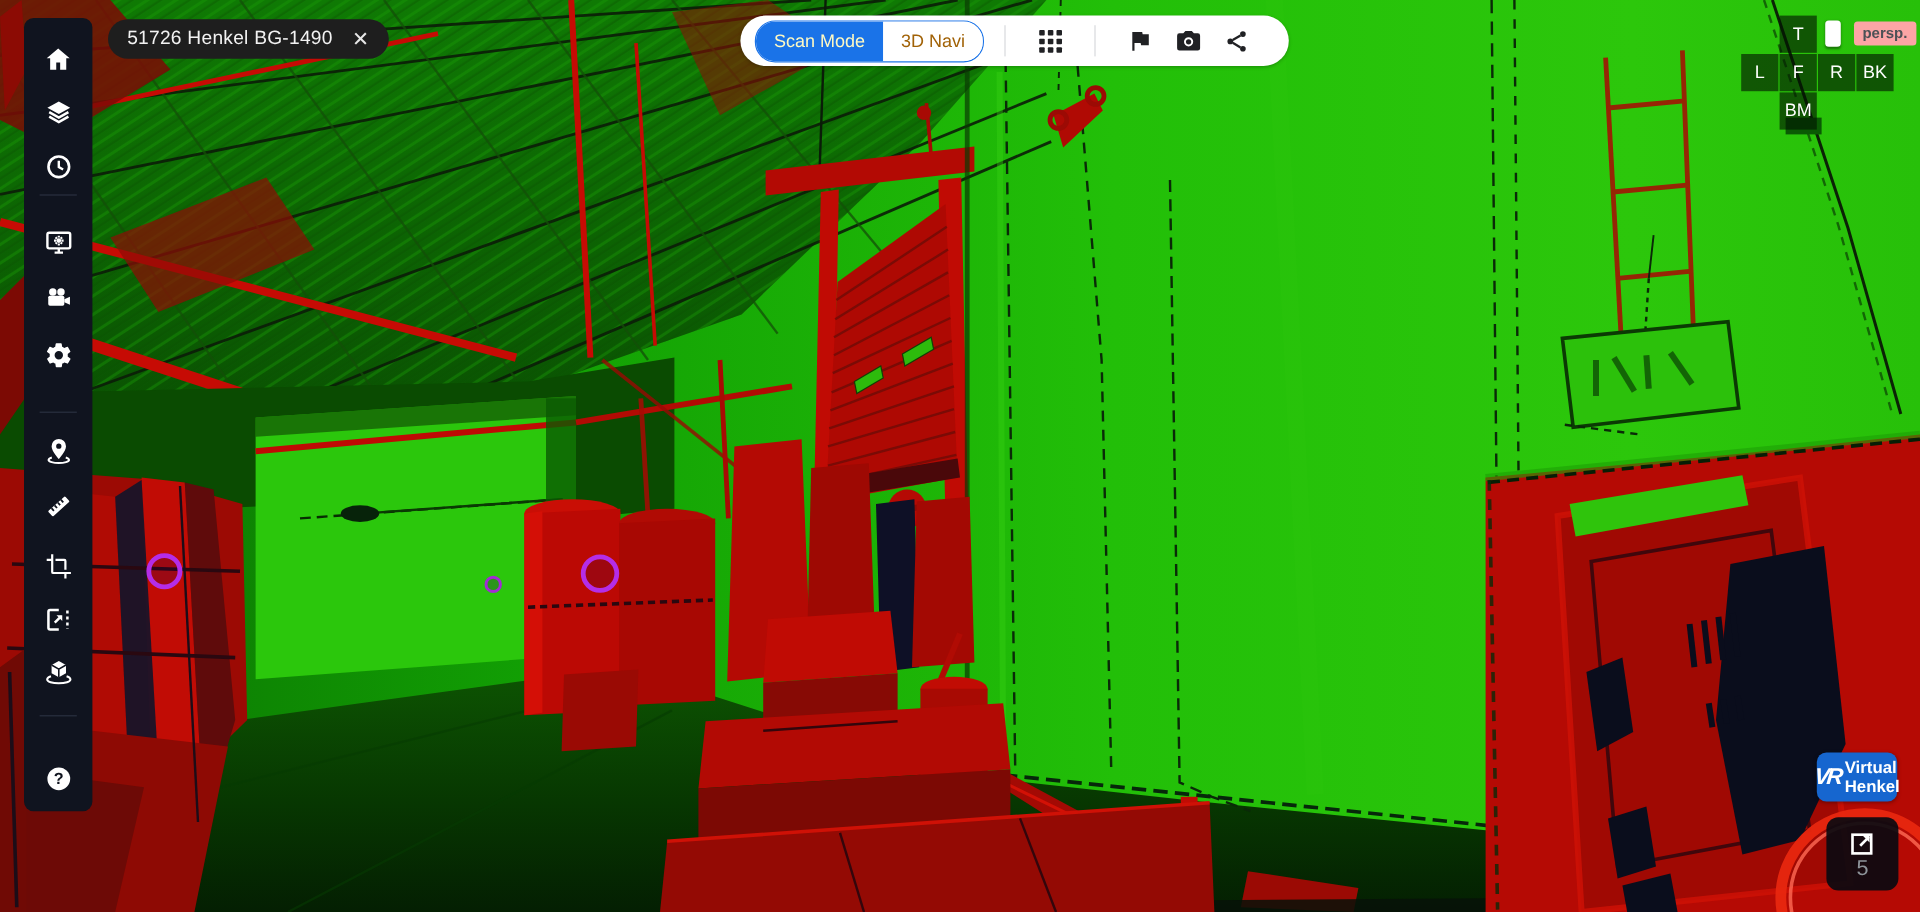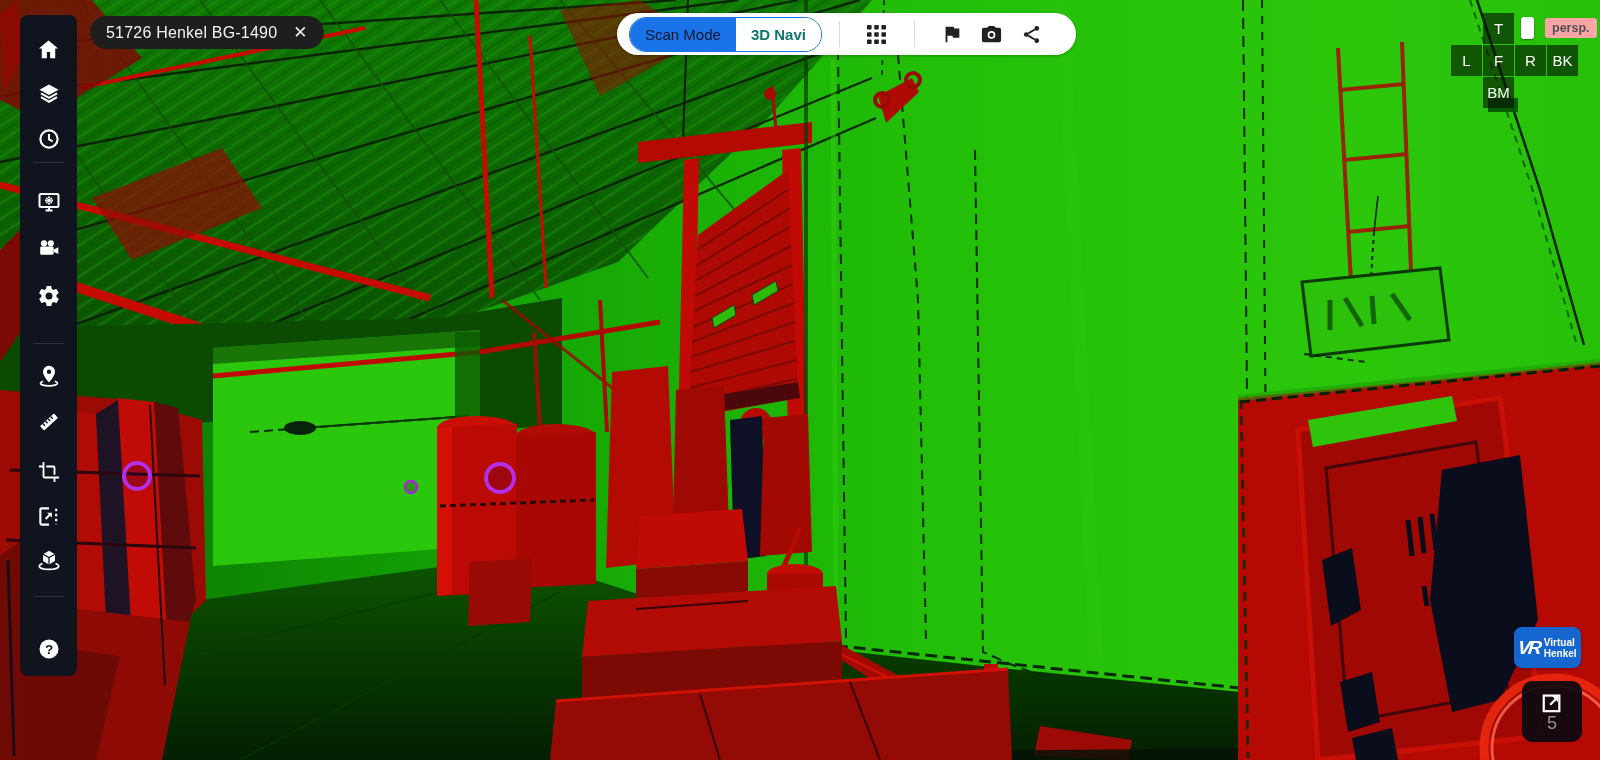--- a/index.html
+++ b/index.html
@@ -37,22 +37,22 @@
   .toolbar{
     position:absolute;left:617px;top:13px;height:42px;z-index:6;
     background:#ffffff;border-radius:21px;display:flex;align-items:center;
     padding:0 24px 0 12px;box-shadow:0 1px 3px rgba(0,0,0,.25);
   }
   .mode-toggle{
     display:flex;height:33px;border:1.5px solid #1a73e8;border-radius:17px;
     overflow:hidden;background:#fff;
   }
   .mode-seg{display:flex;align-items:center;padding:0 15px;font-size:15px;cursor:pointer;border:none;background:#fff;}
-  .mode-seg.active{background:#1a73e8;color:#0f172a;}
-  .mode-seg.inactive{color:#0f766e;font-weight:700;}
+  .mode-seg.active{background:#1a73e8;color:#fef9c3;}
+  .mode-seg.inactive{color:#a16207;font-weight:400;}
   .tb-div{width:1px;height:26px;background:#d7dadd;margin:0 17px;}
   .tb-icon{width:34px;height:34px;display:flex;align-items:center;justify-content:center;
     background:none;border:none;padding:0;cursor:pointer;margin:0 3px;}
 
   
   .viewcube{
     position:absolute;left:1451px;top:13px;z-index:6;
     display:grid;grid-template-columns:repeat(4,31px);grid-template-rows:repeat(3,31px);
     gap:1px;
   }
@@ -71,21 +71,21 @@
     padding:3px 7px;border-radius:3px;margin-left:11px;
   }
 
   
   .vr-btn{
     position:absolute;left:1514px;top:627px;width:67px;height:41px;z-index:6;
     background:#1666cf;border-radius:8px;display:flex;align-items:center;justify-content:center;
     gap:4px;border:none;cursor:pointer;box-shadow:0 1px 3px rgba(0,0,0,.3);
   }
   .vr-logo{color:#fff;font-size:19px;font-weight:800;font-style:italic;letter-spacing:-2.5px;transform:skewX(-6deg);}
-  .vr-text{color:#fff;font-size:10px;line-height:1.1;text-align:left;font-weight:600;}
+  .vr-text{color:#fff;font-size:14px;line-height:1.1;text-align:left;font-weight:600;}
   .fs-btn{
     position:absolute;left:1522px;top:681px;width:60px;height:61px;z-index:6;
     background:rgba(10,10,16,.92);border-radius:10px;border:none;cursor:pointer;
     display:flex;flex-direction:column;align-items:center;justify-content:center;gap:1px;
   }
   .fs-count{color:#8d9399;font-size:18px;line-height:1;}
 </style>
 </head>
 <body>
 

